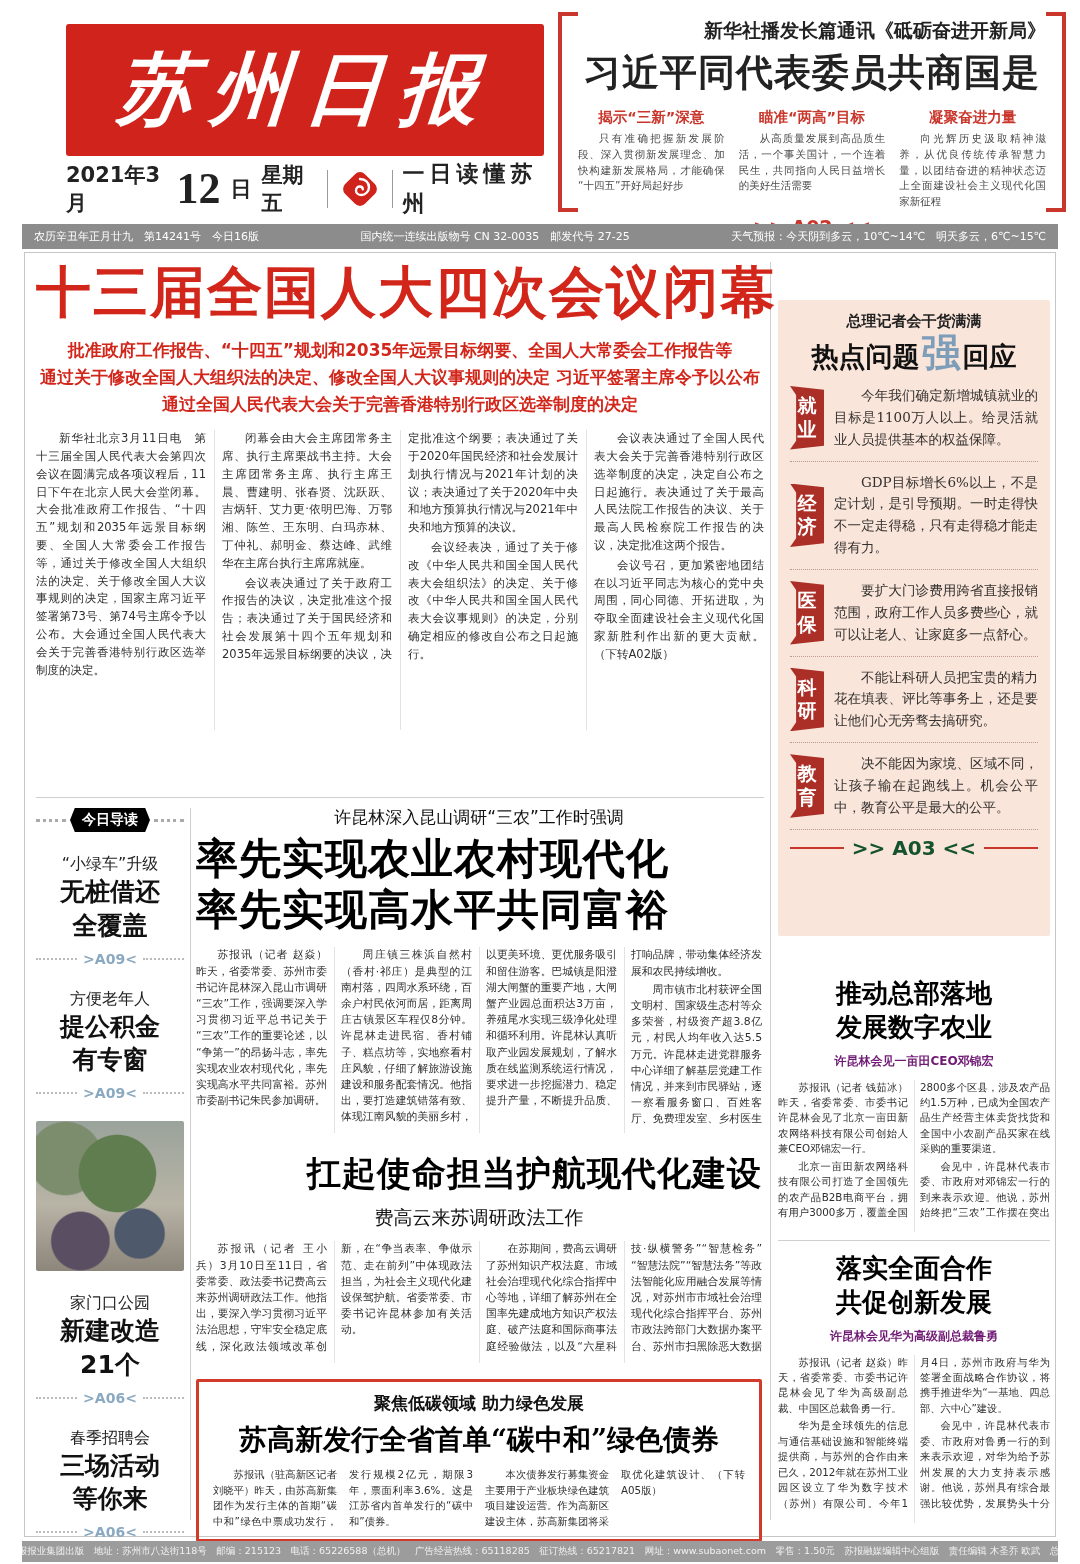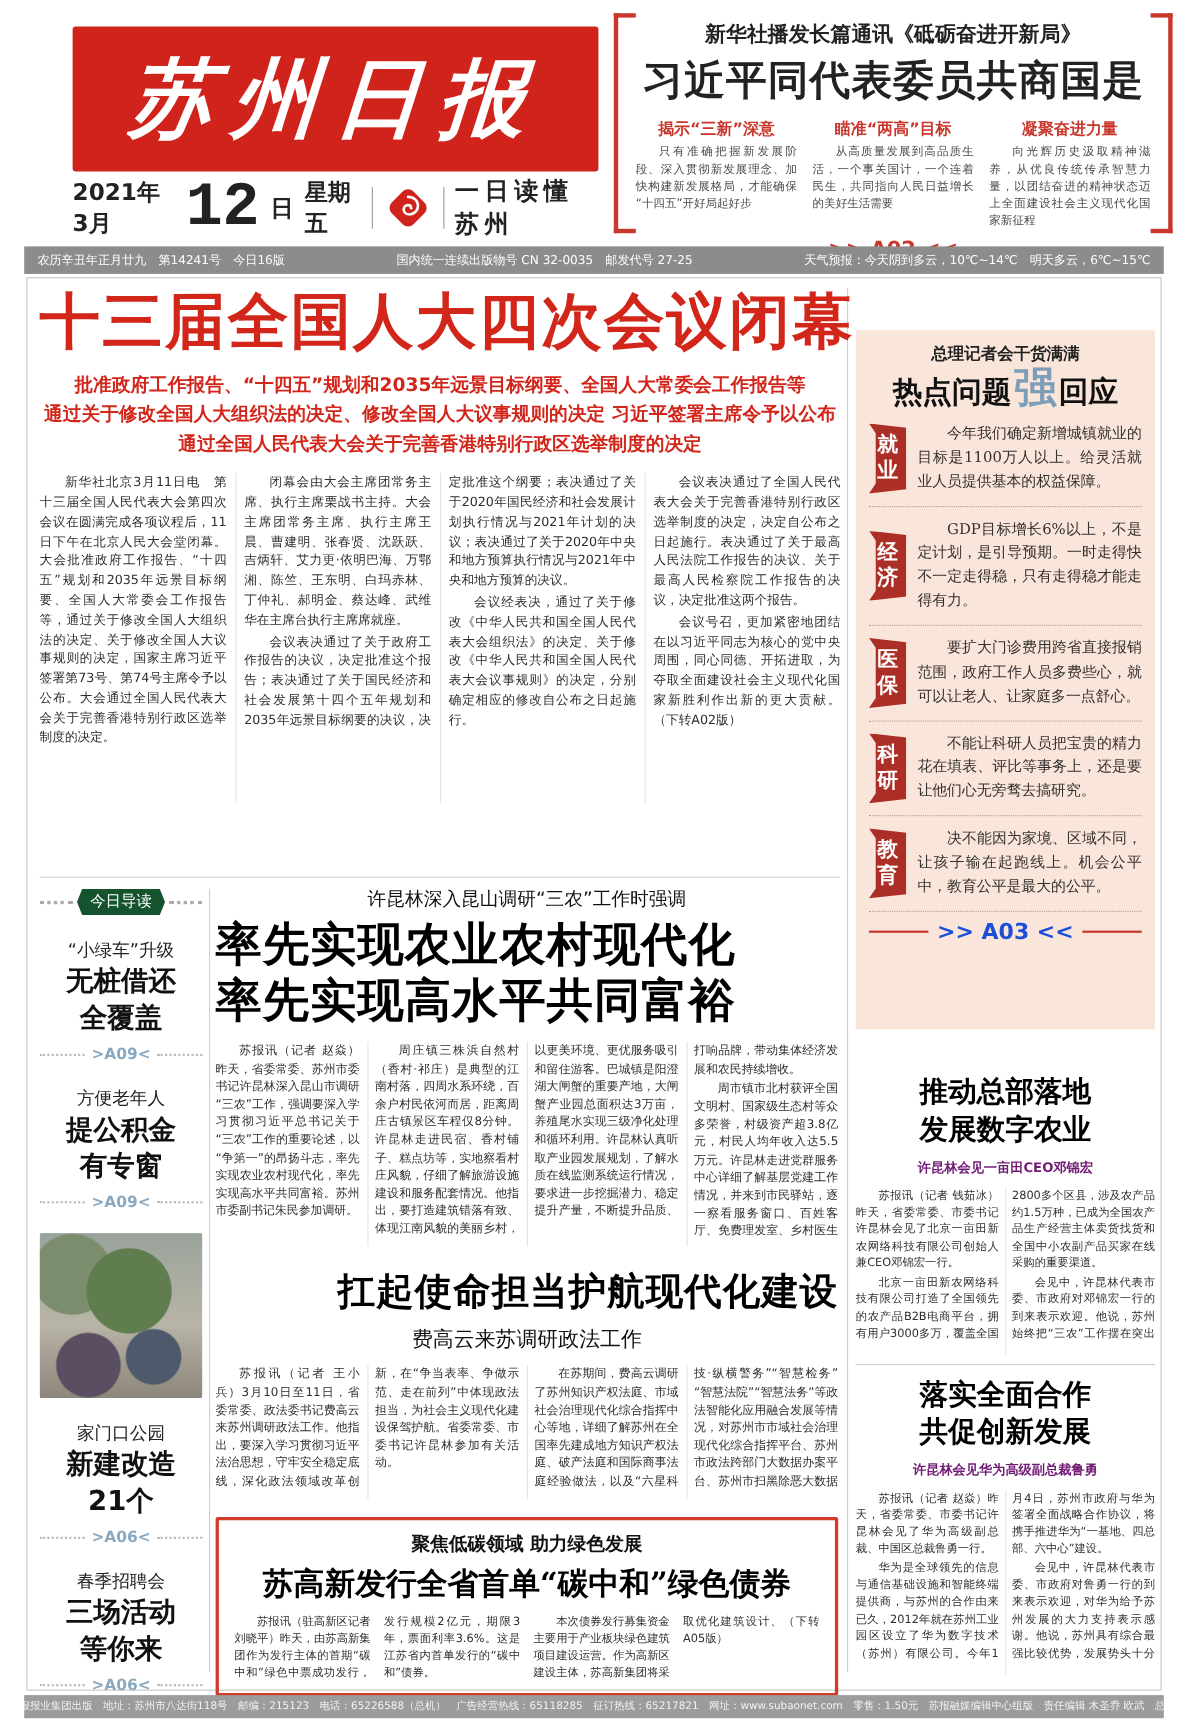--- a/index.html
+++ b/index.html
@@ -6,31 +6,31 @@
   .page{position:relative;width:1080px;height:1564px;margin:0 auto;background:#ffffff;
         font-family:"DejaVu Sans","Liberation Sans",sans-serif;color:#222;overflow:hidden;}
   .abs{position:absolute;}
   
   .masthead-box{left:66px;top:24px;width:478px;height:132px;background:#cf231c;border-radius:3px;
                 display:flex;align-items:center;justify-content:center;}
   .masthead-title{color:#fff;font-family:"DejaVu Serif","Liberation Serif",serif;font-style:italic;
                   font-weight:700;font-size:78px;letter-spacing:16px;transform:skewX(-4deg);white-space:nowrap;}
   .date-row{left:66px;top:164px;width:478px;height:50px;display:flex;align-items:center;gap:10px;}
   .date-pre{font-size:21px;font-weight:600;}
-  .date-day{font-size:56px;font-weight:700;font-family:Liberation Mono, monospace;line-height:1;}
+  .date-day{font-size:44px;font-weight:700;font-family:Liberation Serif, serif;line-height:1;}
   .date-suf,.weekday{font-size:21px;font-weight:600;}
   .vsep{width:1px;height:38px;background:#9a9a9a;}
   .logo-wrap{width:44px;height:44px;display:flex;align-items:center;justify-content:center;}
   .slogan{font-size:22px;font-weight:600;letter-spacing:5px;}
   
   .trbox{left:558px;top:10px;width:508px;height:204px;padding:4px 20px 0 20px;box-sizing:border-box;}
   .bracket{position:absolute;top:2px;bottom:2px;width:16px;}
   .bracket.l{left:0;border-left:4px solid #c9372c;border-top:4px solid #c9372c;border-bottom:4px solid #c9372c;}
   .bracket.r{right:0;border-right:4px solid #c9372c;border-top:4px solid #c9372c;border-bottom:4px solid #c9372c;}
-  .tr-kicker{font-size:19px;font-weight:700;text-align:center;margin-top:4px;}
+  .tr-kicker{font-size:19px;font-weight:700;text-align:right;margin-top:4px;}
   .tr-headline{font-size:37px;font-weight:900;text-align:center;margin-top:4px;letter-spacing:1px;white-space:nowrap;}
   .tr-cols{display:flex;gap:14px;margin-top:10px;}
   .tr-col{flex:1;}
   .tr-col-title{color:#c9372c;font-weight:700;font-size:14.5px;text-align:center;margin-bottom:4px;}
   .tr-col-text{font-size:10.5px;line-height:1.5;color:#4a4a4a;text-align:justify;text-indent:2em;}
   .tr-pageref{color:#c9372c;font-weight:900;font-size:19px;text-align:center;margin-top:6px;}
   .infobar{left:22px;top:224px;width:1036px;height:25px;background:#8c8c8c;color:#fff;font-size:11px;
            display:flex;align-items:center;justify-content:space-between;padding:0 12px;box-sizing:border-box;}
   
   .frame{left:24px;top:252px;width:1032px;height:1285px;border:1px solid #c6c6c6;box-sizing:border-box;}
@@ -43,21 +43,21 @@
   .lead-deck{margin-top:14px;}
   .lead-deck div{color:#d2261b;font-weight:700;font-size:17px;text-align:center;line-height:1.6;}
   .lead-byline{color:#d2261b;font-weight:900;font-size:23px;text-align:center;margin-top:10px;white-space:nowrap;}
   .lead-body{margin-top:12px;height:300px;column-count:4;column-gap:16px;column-rule:1px solid #e3e3e3;
              font-size:11.5px;line-height:1.55;text-align:justify;color:#2e2e2e;overflow:hidden;}
   .lead-body p,.body p{margin:0 0 2px 0;text-indent:2em;}
   
   .sidebar{left:36px;top:808px;width:148px;}
   .ribbon-row{display:flex;align-items:center;gap:4px;}
   .ribbon-wing{flex:1;border-top:3px dotted #aaa;}
-  .ribbon{background:#14532d;color:#fff;font-size:14px;font-weight:400;padding:3px 12px;
+  .ribbon{background:#000000;color:#fff;font-size:14px;font-weight:700;padding:3px 12px;
           clip-path:polygon(6% 0,94% 0,100% 50%,94% 100%,6% 100%,0 50%);white-space:nowrap;}
   .teaser{margin-top:22px;text-align:center;}
   .teaser-kicker{font-size:16px;color:#222;}
   .teaser-line{font-size:25px;font-weight:900;line-height:1.35;color:#111;}
   .pageref{display:flex;align-items:center;gap:6px;margin-top:8px;}
   .pageref .dots{flex:1;border-top:2px dotted #bbb;}
   .pageref .pg{color:#8aa9c0;font-weight:700;font-size:14px;white-space:nowrap;}
   .photo{margin-top:20px;width:148px;height:150px;border-radius:2px;
          background:
            radial-gradient(circle at 30% 80%, #5a4e63 0 18%, transparent 19%),
@@ -88,21 +88,21 @@
   .hot-title .em{font-size:39px;font-weight:900;color:#7e9db8;line-height:1;}
   .hot-item{display:flex;gap:10px;padding:10px 0;border-bottom:1px dotted #bd988c;align-items:center;}
   .hot-item:last-of-type{border-bottom:none;}
   .hot-label{width:34px;min-width:34px;background:#ab2f26;color:#fff;font-weight:700;font-size:19px;
              display:flex;flex-direction:column;align-items:center;justify-content:center;line-height:1.25;
              padding:8px 0;clip-path:polygon(0 0,100% 6%,100% 94%,0 100%,18% 86%,18% 14%);}
   .hot-text{font-family:"DejaVu Serif","Liberation Serif",serif;font-size:13.5px;line-height:1.62;
             color:#33302e;text-align:justify;text-indent:2em;}
   .hot-pageref{display:flex;align-items:center;gap:8px;margin-top:6px;}
   .hot-pageref .bar{flex:1;border-top:2px solid #c9372c;}
-  .hot-pageref .pg{color:#1d4ed8;font-weight:900;font-size:20px;white-space:nowrap;}
+  .hot-pageref .pg{color:#14532d;font-weight:900;font-size:20px;white-space:nowrap;}
   .rstory{left:778px;width:272px;}
   .r-headline{font-size:26px;font-weight:900;text-align:center;line-height:1.3;color:#000;}
   .r-subhead{font-size:12px;font-weight:700;text-align:center;margin-top:8px;color:#701a75;}
   .r-body{margin-top:10px;column-count:2;column-gap:12px;column-rule:1px solid #e3e3e3;font-size:10.3px;}
   .hq-body{height:152px;}
   .hw-body{height:168px;}
   
   .footer{left:22px;top:1541px;width:1036px;height:21px;background:#9c9c9c;color:#f2f2f2;font-size:9.5px;
           display:flex;align-items:center;justify-content:center;white-space:nowrap;overflow:hidden;}
 </style>

